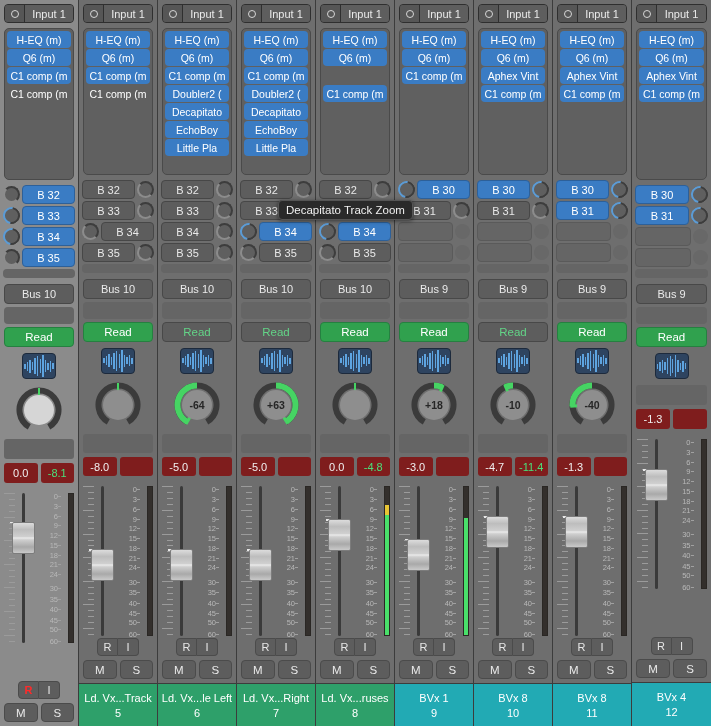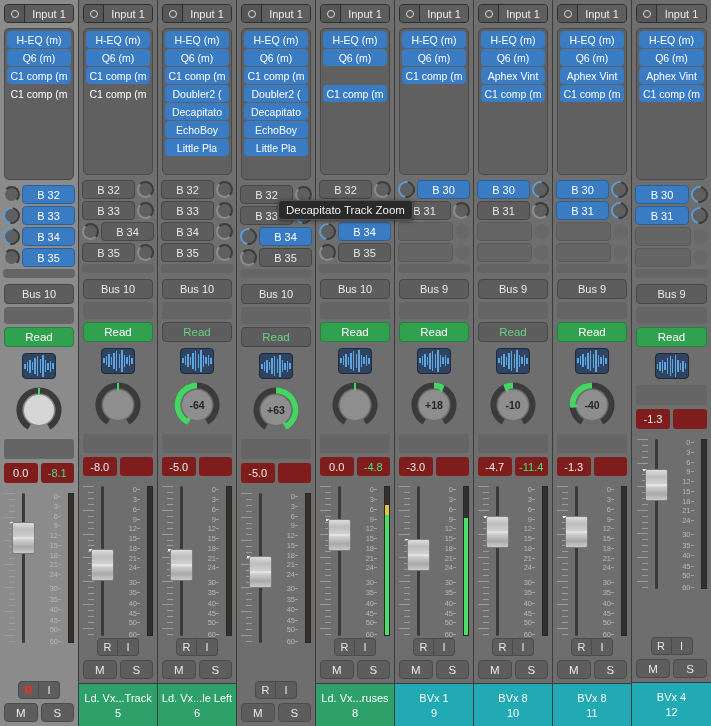--- a/index.html
+++ b/index.html
@@ -837,20 +837,24 @@
         </div>
       </div>
       <div class="rirow">
         <div class="ribtn first">R</div>
         <div class="ribtn last">I</div>
       </div>
       <div class="msrow">
         <div class="msbtn">M</div>
         <div class="msbtn">S</div>
       </div>
+      <div class="nameplate" style="background: rgb(46, 160, 106);">
+        <div class="nm">Ld. Vx...Right</div>
+        <div class="num">7</div>
+      </div>
     </div>
     <div class="channel">
       <div class="io-row">
         <div class="io-btn">
           <div class="io-circle">
             <div class="ring"></div>
           </div>
           <div class="io-label">Input 1</div>
         </div>
       </div>

